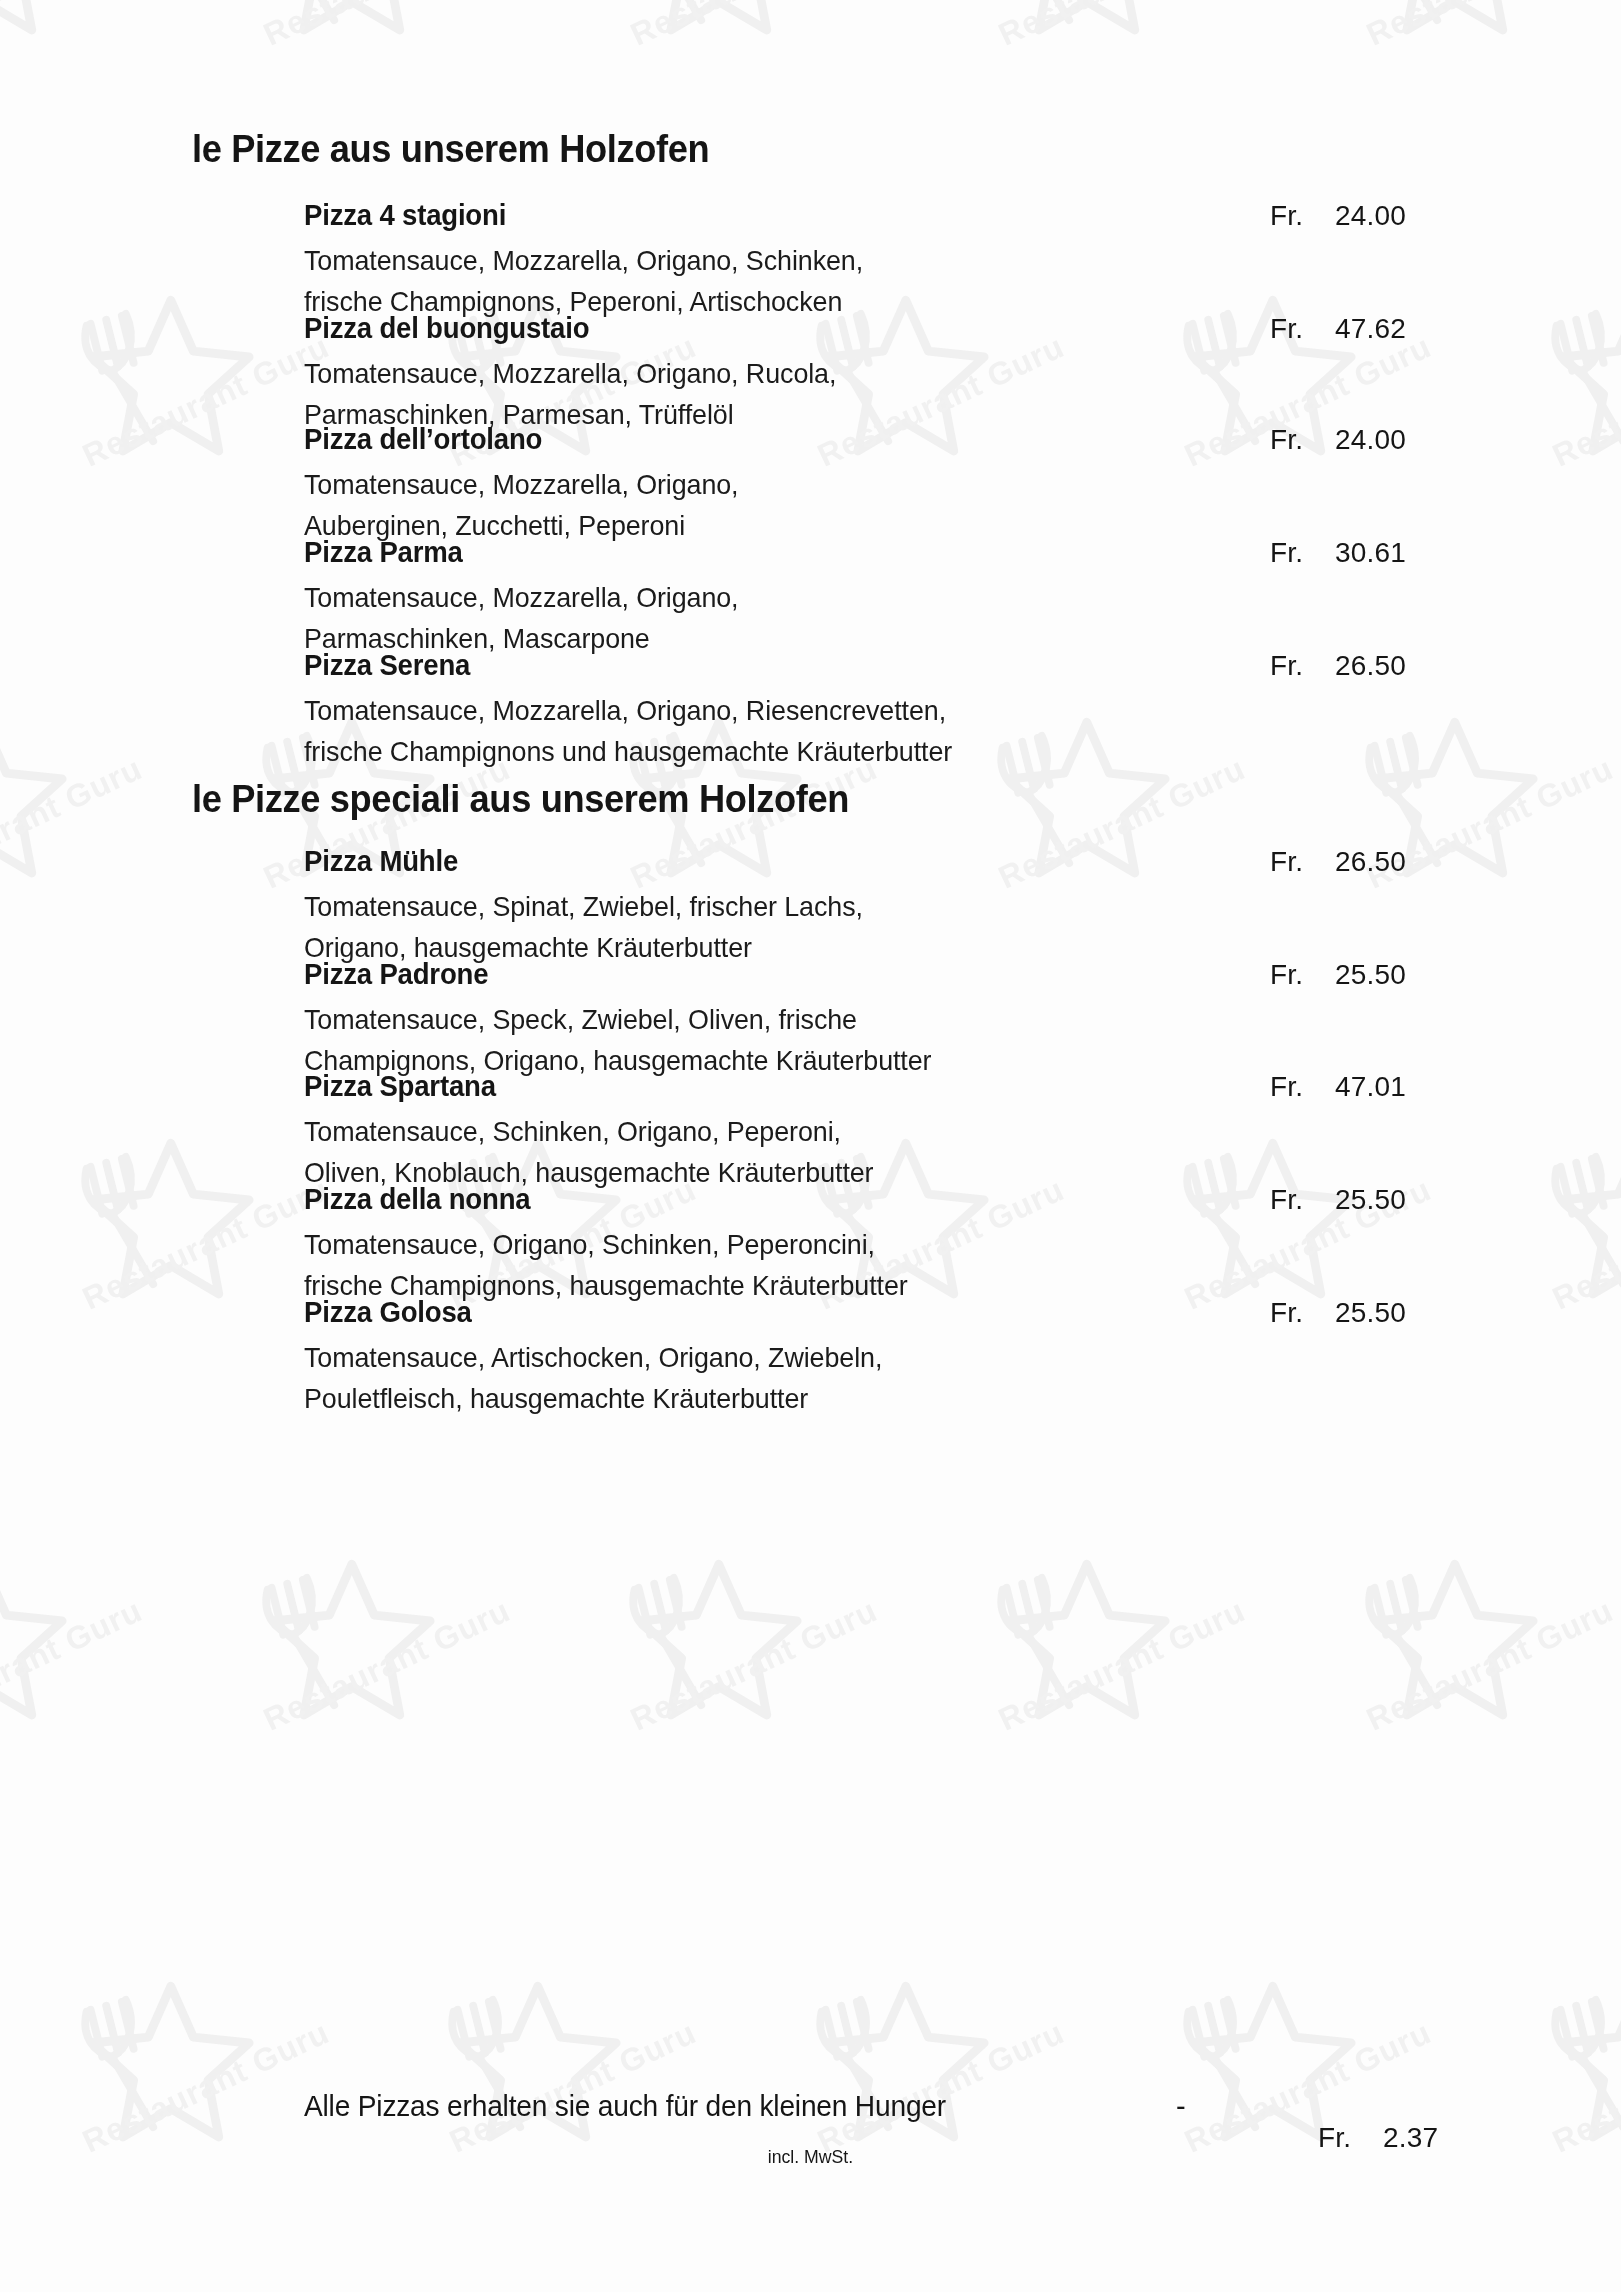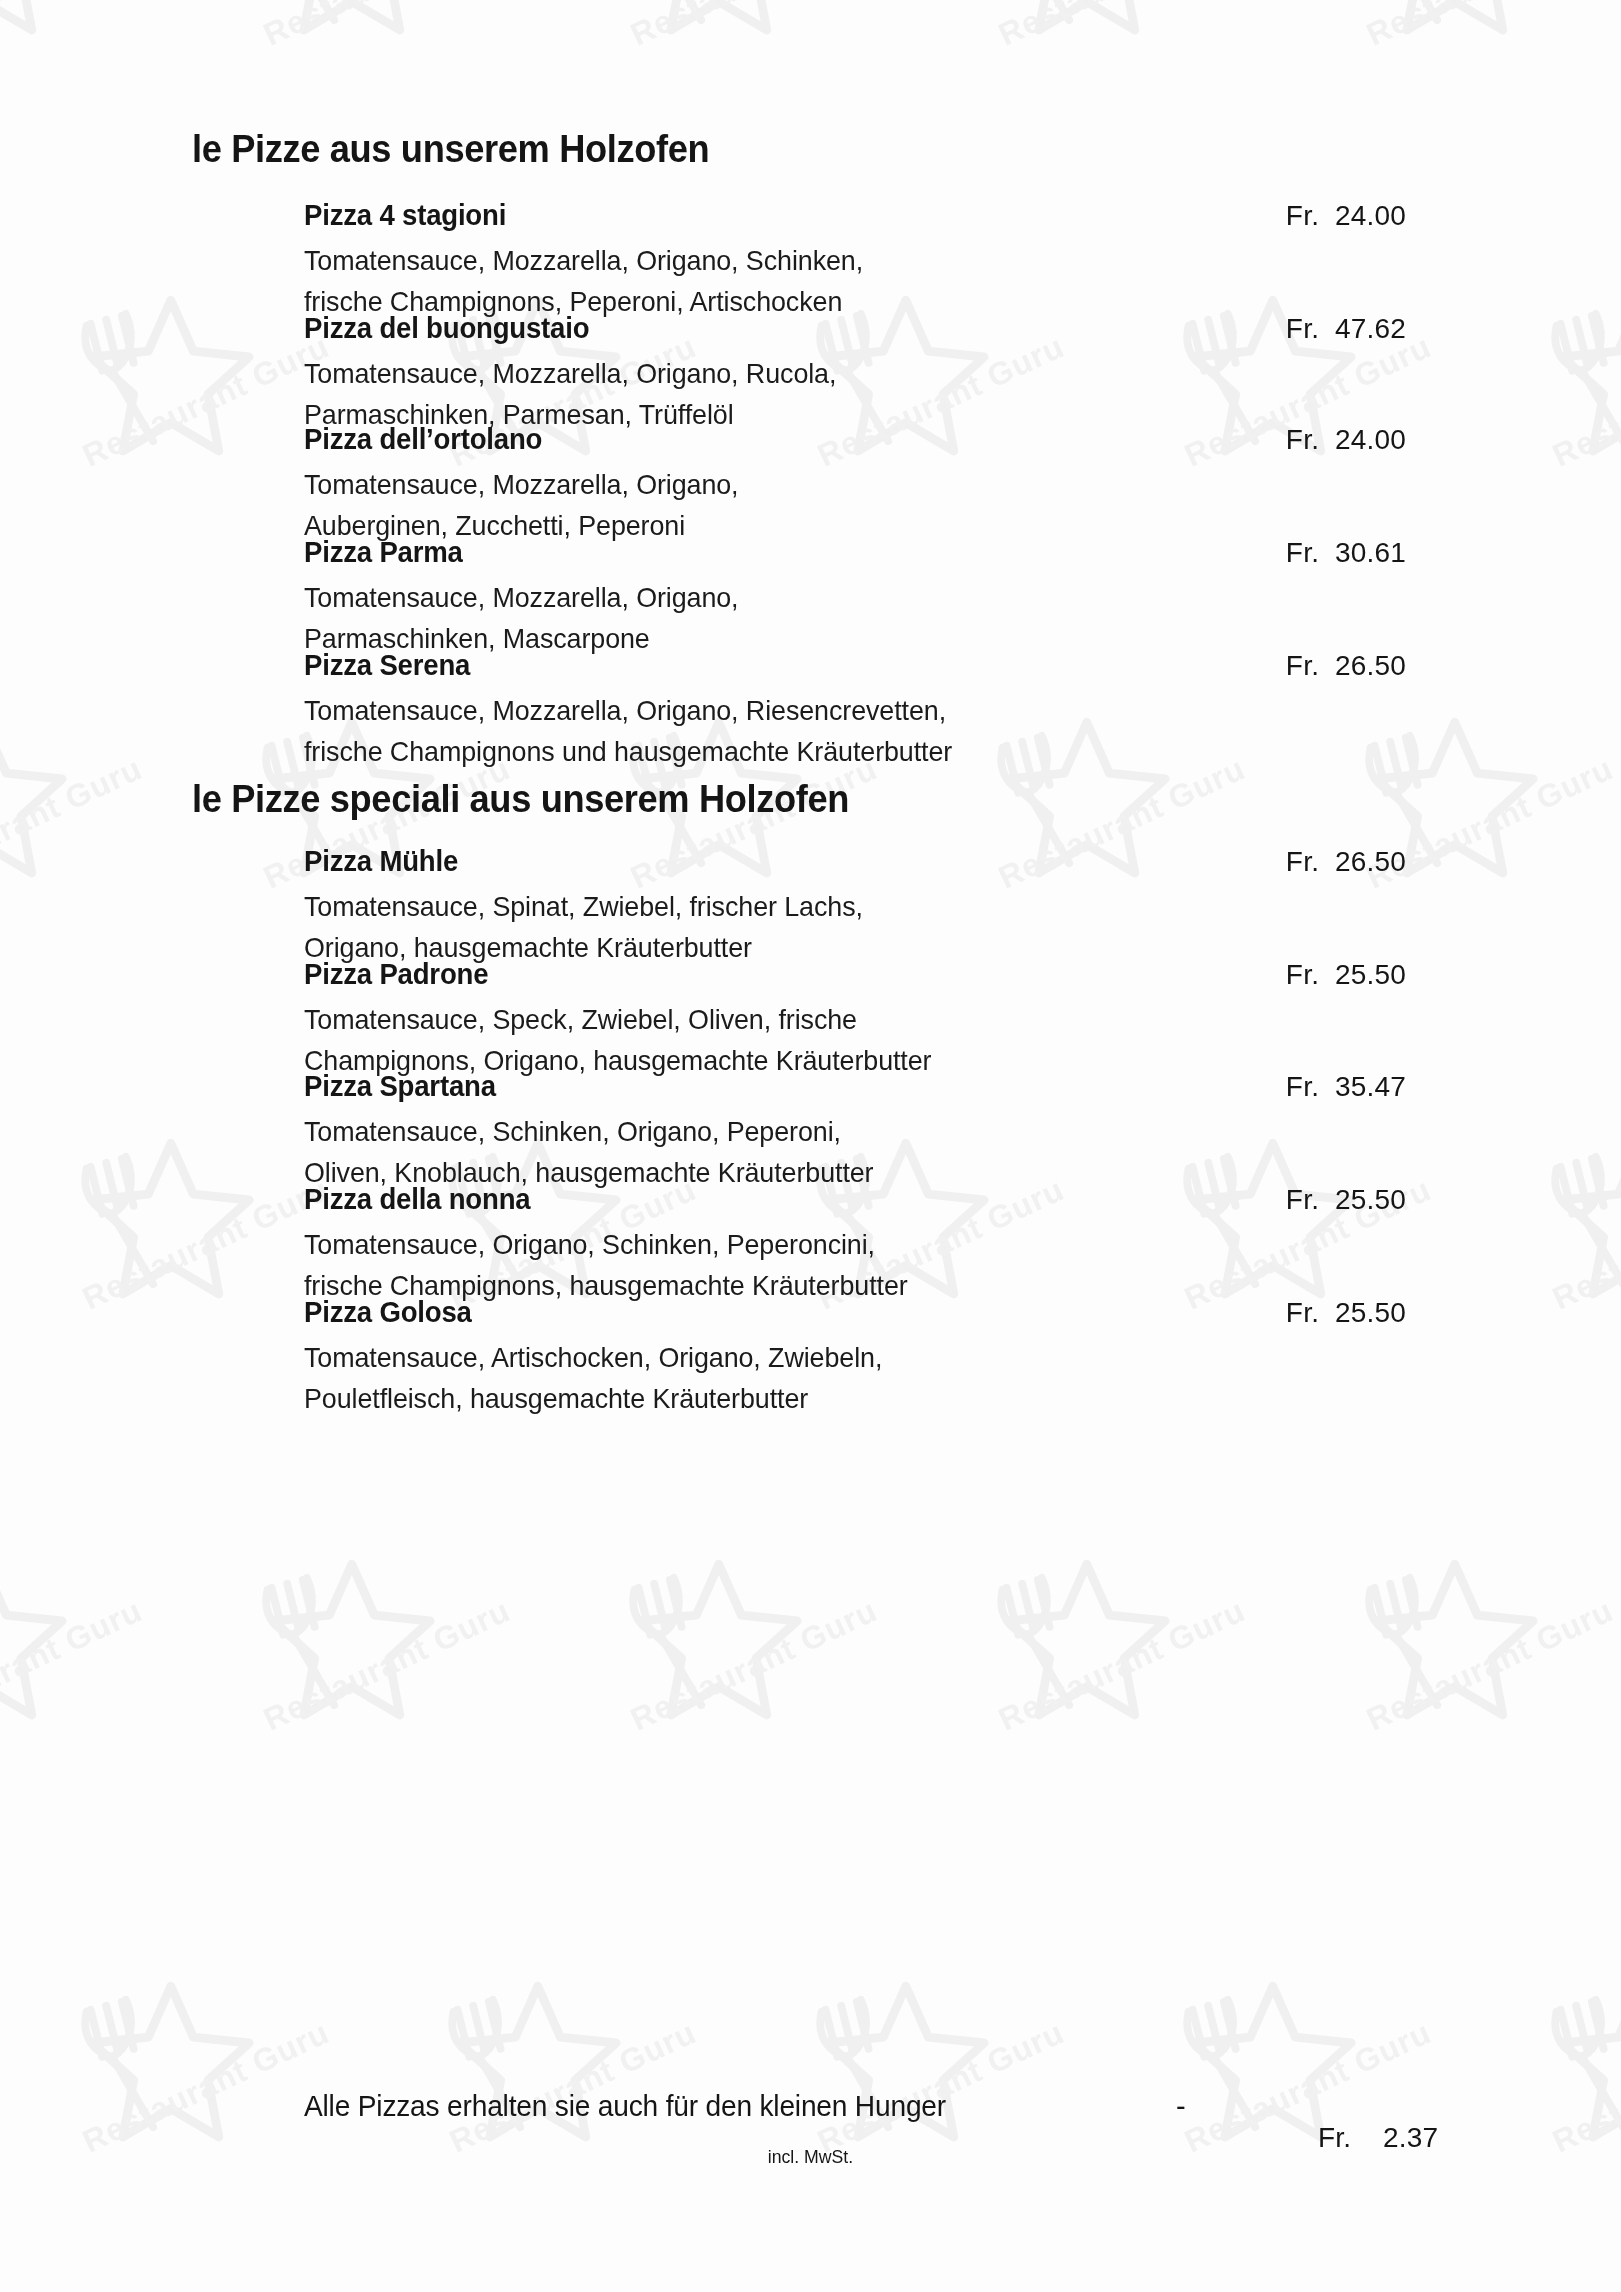--- a/index.html
+++ b/index.html
@@ -110,21 +110,20 @@
   }
   .item-price {
     position: absolute;
     left: 1270px;
     top: 1px;
     font-size: 28px;
     font-weight: 400;
     color: #151515;
     white-space: pre;
     letter-spacing: 0.2px;
-    text-align: center;
   }
   .price-cur { display: inline-block; width: 65px; }
 
   
   #footer-note {
     position: absolute;
     left: 0;
     top: 2090px;
     width: 1621px;
   }
@@ -611,21 +610,21 @@
         <div class="item" style="top: 958px;">
           <div class="item-name">Pizza Padrone</div>
           <div class="item-desc">Tomatensauce, Speck, Zwiebel, Oliven, frische
 Champignons, Origano, hausgemachte Kräuterbutter</div>
           <div class="item-price"><span class="price-cur">Fr.</span><span>25.50</span></div>
         </div>
         <div class="item" style="top: 1070px;">
           <div class="item-name">Pizza Spartana</div>
           <div class="item-desc">Tomatensauce, Schinken, Origano, Peperoni,
 Oliven, Knoblauch, hausgemachte Kräuterbutter</div>
-          <div class="item-price"><span class="price-cur">Fr.</span><span>35.47</span></div>
+          <div class="item-price"><span class="price-cur">Fr.</span><span>47.01</span></div>
         </div>
         <div class="item" style="top: 1183px;">
           <div class="item-name">Pizza della nonna</div>
           <div class="item-desc">Tomatensauce, Origano, Schinken, Peperoncini,
 frische Champignons, hausgemachte Kräuterbutter</div>
           <div class="item-price"><span class="price-cur">Fr.</span><span>25.50</span></div>
         </div>
         <div class="item" style="top: 1296px;">
           <div class="item-name">Pizza Golosa</div>
           <div class="item-desc">Tomatensauce, Artischocken, Origano, Zwiebeln,

